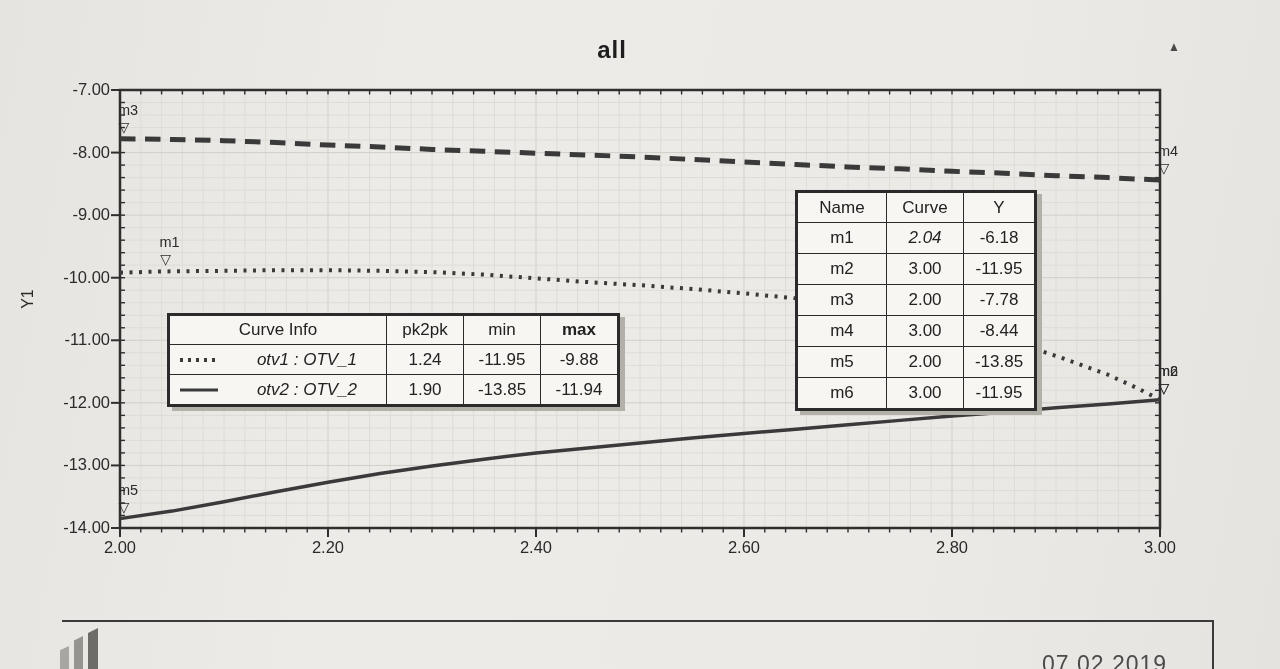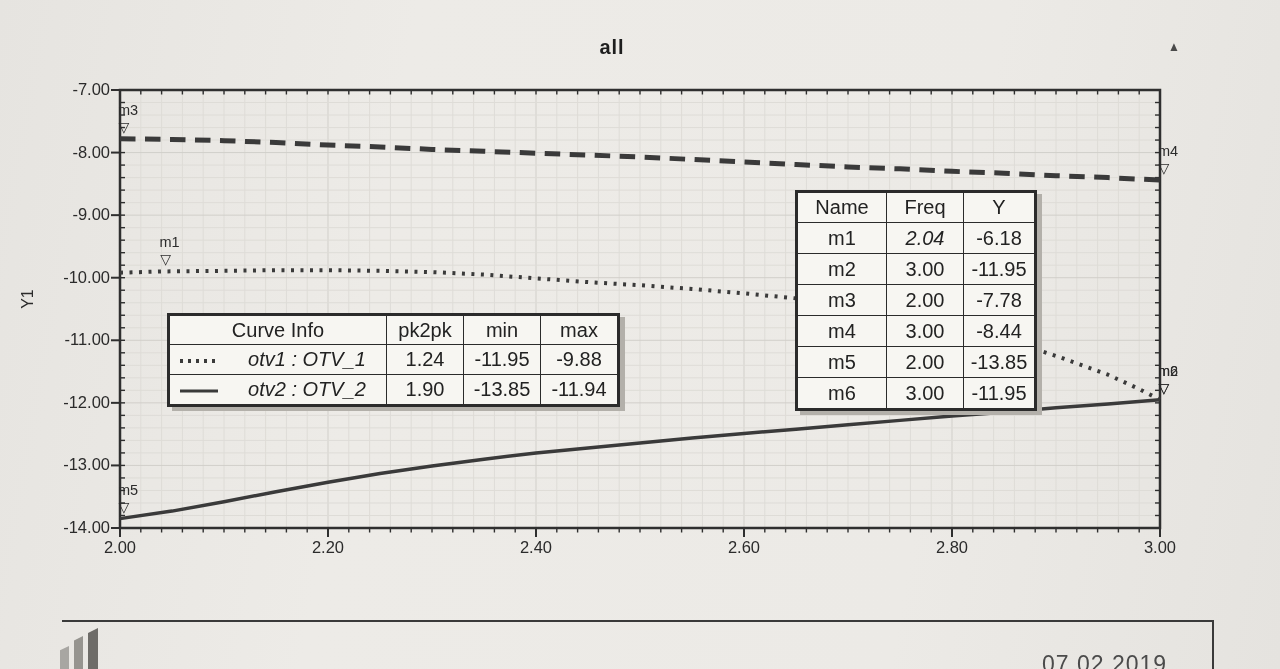--- a/index.html
+++ b/index.html
@@ -4,26 +4,26 @@
 <style>
   html,body{margin:0;padding:0;}
   .stage{
     position:relative;width:1280px;height:669px;overflow:hidden;
     background:linear-gradient(100deg,#e6e4e0 0%,#edebe7 30%,#eceae6 72%,#e5e3df 100%);
     font-family:"Liberation Sans",sans-serif;color:#2b2b2b;
   }
   .stage svg text{font-family:"Liberation Sans",sans-serif;fill:#2b2b2b;}
   #plot{position:absolute;left:0;top:0;}
   .chart-title{position:absolute;left:547px;top:36px;width:130px;text-align:center;
-    font-size:20px;font-weight:bold;color:#1e1e1e;letter-spacing:1px;}
+    font-size:24px;font-weight:bold;color:#1e1e1e;letter-spacing:1px;}
   .y-axis-title{position:absolute;left:8px;top:290px;width:40px;text-align:center;
     font-size:16px;color:#2b2b2b;transform:rotate(-90deg);}
   .panel{position:absolute;background:#f7f6f2;border:2px solid #2b2b2b;
     box-shadow:5px 4px 0 #b3b0aa;}
-  .panel table{border-collapse:collapse;font-size:20px;color:#222;}
+  .panel table{border-collapse:collapse;font-size:17px;color:#222;}
   .panel td,.panel th{border:1px solid #2b2b2b;text-align:center;padding:2px 4px;
     font-weight:normal;white-space:nowrap;}
   .ci-sample{border-right:none !important;width:50px;}
   .ci-name{border-left:none !important;width:150px;font-style:italic;}
   .cursor-icon{position:absolute;left:1168px;top:40px;font-size:12px;color:#4a4a4a;
     transform:scaleY(1.1);}
   .footer-rule{position:absolute;left:62px;top:620px;width:1150px;height:0;
     border-top:2px solid #3a3a3a;}
   .footer-right-border{position:absolute;left:1212px;top:620px;width:0;height:49px;
     border-left:2px solid #3a3a3a;}
@@ -354,21 +354,21 @@
 
   <div class="y-axis-title">Y1</div>
 
   <div class="panel" style="left:167px;top:313px;">
     <table>
       <tbody id="ci-body">
           <tr>
             <td colspan="2" style="width:200px;height:24px;margin-left:32px;">Curve Info</td>
             <td style="width:68px;">pk2pk</td>
             <td style="width:68px;">min</td>
-            <td style="width:68px;">max</td>
+            <td style="width:68px;font-weight:bold;">max</td>
           </tr>
           <tr>
             <td class="ci-sample" style="height:25px;"><svg width="42" height="10">
                 <line x1="2" y1="5" x2="40" y2="5" stroke="#3a3a3a" stroke-dasharray="3 5" stroke-width="4"></line>
               </svg></td>
             <td class="ci-name">otv1 : OTV_1</td>
             <td>1.24</td>
             <td>-11.95</td>
             <td>-9.88</td>
           </tr>
@@ -383,21 +383,21 @@
           </tr>
         </tbody>
     </table>
   </div>
 
   <div class="panel" style="left:795px;top:190px;">
     <table>
       <tbody id="mk-body">
           <tr>
             <td style="width:80px;height:25px;">Name</td>
-            <td style="width:68px;height:25px;">Freq</td>
+            <td style="width:68px;height:25px;">Curve</td>
             <td style="width:62px;height:25px;">Y</td>
           </tr>
           <tr>
             <td style="height:26px;">m1</td>
             <td style="height:26px;font-style:italic;">2.04</td>
             <td style="height:26px;">-6.18</td>
           </tr>
           <tr>
             <td style="height:26px;">m2</td>
             <td style="height:26px;">3.00</td>

